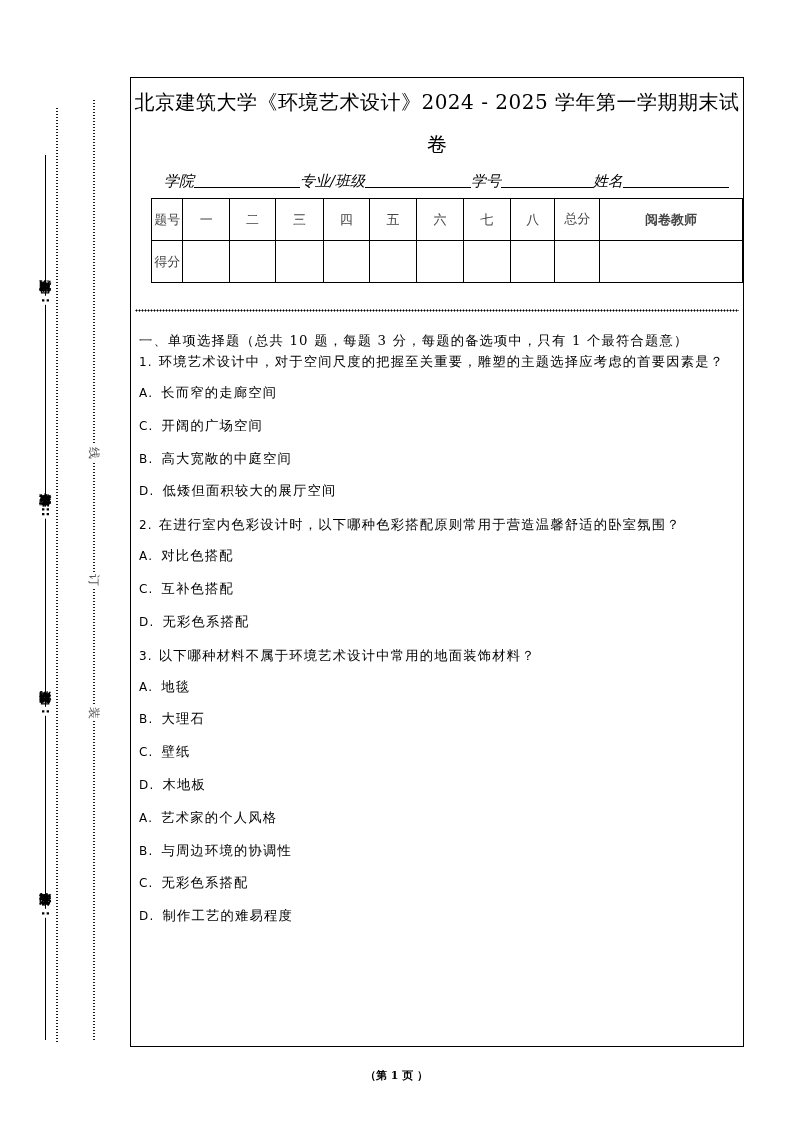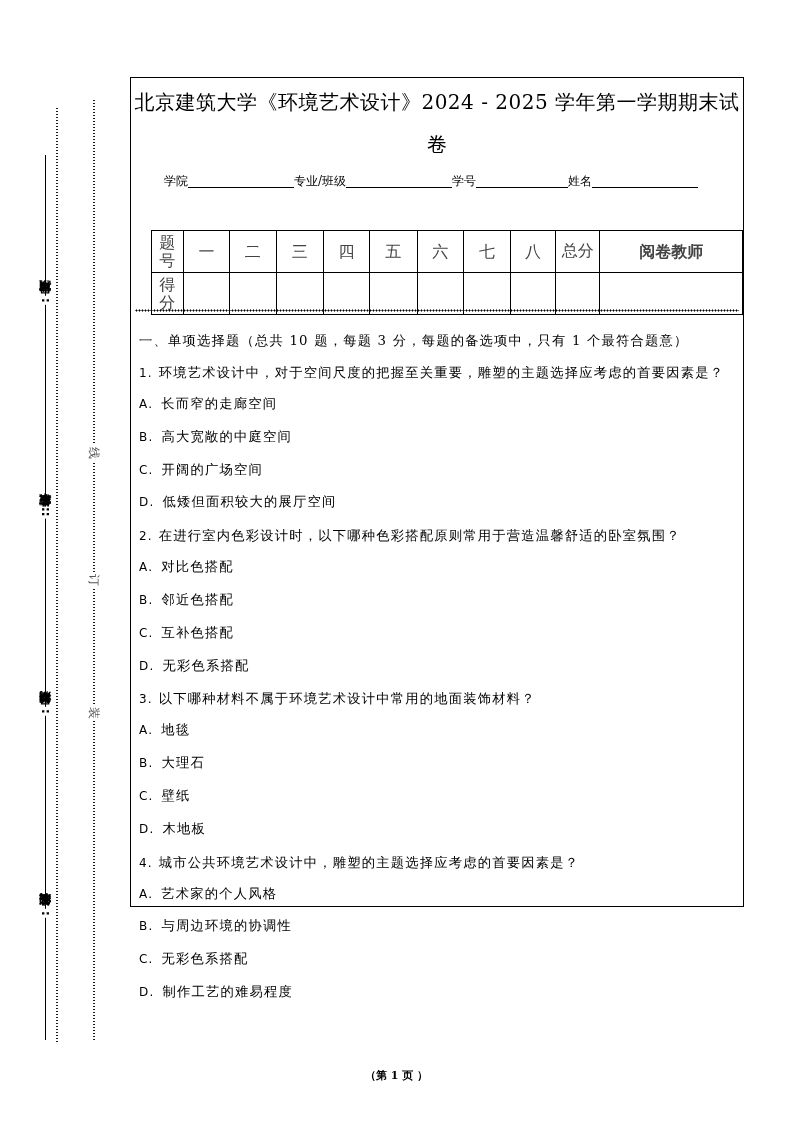--- a/index.html
+++ b/index.html
@@ -23,59 +23,59 @@
     background: #fff; padding: 2px 0; line-height: 16px; text-align: center;
   }
   .bind-char {
     position: absolute; left: 86px; width: 16px; height: 16px;
     font-size: 12px; color: #555; background: #fff;
     display: flex; align-items: center; justify-content: center;
     transform: rotate(90deg);
   }
   
   .frame {
-    position: absolute; left: 130px; top: 77px; width: 614px; height: 830px;
+    position: absolute; left: 130px; top: 77px; width: 614px; height: 970px;
     border: 1px solid #000; box-sizing: border-box;
   }
   .title {
     position: absolute; left: 0; right: 0; top: 10px;
     text-align: center; font-size: 20px; line-height: 28px; letter-spacing: 0.5px;
     font-family: "DejaVu Serif", "Liberation Serif", serif;
   }
   .title-line2 {
     position: absolute; left: 0; right: 0; top: 52px;
     text-align: center; font-size: 20px; line-height: 28px;
   }
   .info-row {
     position: absolute; left: 33px; top: 96px; display: flex; align-items: flex-end;
-    font-size: 12px; line-height: 14px;
+    font-size: 15px; line-height: 14px; font-style: italic;
   }
   .info-label { white-space: nowrap; }
   .info-field { display: inline-block; border-bottom: 1px solid #000; height: 13px; }
   
   table.score {
-    position: absolute; left: 20px; top: 152px; border-collapse: collapse;
-    font-size: 16px; color: #444;
+    position: absolute; left: 20px; top: 120px; border-collapse: collapse;
+    font-size: 13px; color: #444;
     font-family: "DejaVu Sans", "Liberation Sans", sans-serif;
   }
   table.score td {
     border: 1px solid #000; text-align: center; vertical-align: middle;
     padding: 0; height: 41px; line-height: 18px;
   }
   .dotted-divider {
     position: absolute; left: 4px; right: 4px; top: 231px; height: 3px;
     background-image: radial-gradient(circle, #000 45%, rgba(0,0,0,0) 50%);
     background-size: 3px 3px; background-repeat: repeat-x;
   }
   
   .content {
     position: absolute; left: 8px; right: 6px; top: 254px;
     font-size: 13.3px; letter-spacing: 1.2px;
   }
-  .section-head { line-height: 18px; margin-bottom: 13px; white-space: nowrap; }
+  .section-head { line-height: 18px; margin-bottom: 2px; white-space: nowrap; }
   .q-stem { line-height: 20px; margin-bottom: 12px; }
   .q-option { line-height: 18px; margin-bottom: 14.8px; }
   .q-letter { font-family: "DejaVu Sans", "Liberation Sans", sans-serif; font-size: 12px; margin-right: 8px; }
   .q-num { font-family: "DejaVu Sans", "Liberation Sans", sans-serif; font-size: 12px; margin-right: 6px; }
   
   .page-footer {
     position: absolute; left: 0; right: 0; top: 1068px; text-align: center;
     font-size: 11px; font-weight: bold;
     font-family: "DejaVu Serif", "Liberation Serif", serif;
   }
@@ -146,43 +146,41 @@
     </table>
 
   <div class="dotted-divider"></div>
 
   <div class="content">
     <div class="section-head">一、单项选择题（总共 10 题，每题 3 分，每题的备选项中，只有 1 个最符合题意）</div>
 
     <div>
       <div class="q-stem"><span class="q-num">1.</span><span>环境艺术设计中，对于空间尺度的把握至关重要，雕塑的主题选择应考虑的首要因素是？</span></div>
       <div class="q-option"><span class="q-letter">A.</span><span>长而窄的走廊空间</span></div>
+      <div class="q-option"><span class="q-letter">C.</span><span>开阔的广场空间</span></div>
       <div class="q-option"><span class="q-letter">B.</span><span>高大宽敞的中庭空间</span></div>
-      <div class="q-option"><span class="q-letter">C.</span><span>开阔的广场空间</span></div>
       <div class="q-option"><span class="q-letter">D.</span><span>低矮但面积较大的展厅空间</span></div>
     </div>
 
     <div>
       <div class="q-stem"><span class="q-num">2.</span><span>在进行室内色彩设计时，以下哪种色彩搭配原则常用于营造温馨舒适的卧室氛围？</span></div>
       <div class="q-option"><span class="q-letter">A.</span><span>对比色搭配</span></div>
-      <div class="q-option"><span class="q-letter">B.</span><span>邻近色搭配</span></div>
       <div class="q-option"><span class="q-letter">C.</span><span>互补色搭配</span></div>
       <div class="q-option"><span class="q-letter">D.</span><span>无彩色系搭配</span></div>
     </div>
 
     <div>
       <div class="q-stem"><span class="q-num">3.</span><span>以下哪种材料不属于环境艺术设计中常用的地面装饰材料？</span></div>
       <div class="q-option"><span class="q-letter">A.</span><span>地毯</span></div>
       <div class="q-option"><span class="q-letter">B.</span><span>大理石</span></div>
       <div class="q-option"><span class="q-letter">C.</span><span>壁纸</span></div>
       <div class="q-option"><span class="q-letter">D.</span><span>木地板</span></div>
     </div>
 
     <div>
-      <div class="q-stem"><span class="q-num">4.</span><span>城市公共环境艺术设计中，雕塑的主题选择应考虑的首要因素是？</span></div>
       <div class="q-option"><span class="q-letter">A.</span><span>艺术家的个人风格</span></div>
       <div class="q-option"><span class="q-letter">B.</span><span>与周边环境的协调性</span></div>
       <div class="q-option"><span class="q-letter">C.</span><span>无彩色系搭配</span></div>
       <div class="q-option"><span class="q-letter">D.</span><span>制作工艺的难易程度</span></div>
     </div>
   </div>
 </div>
 
 <div class="page-footer">（第 1 页 ）</div>
 

